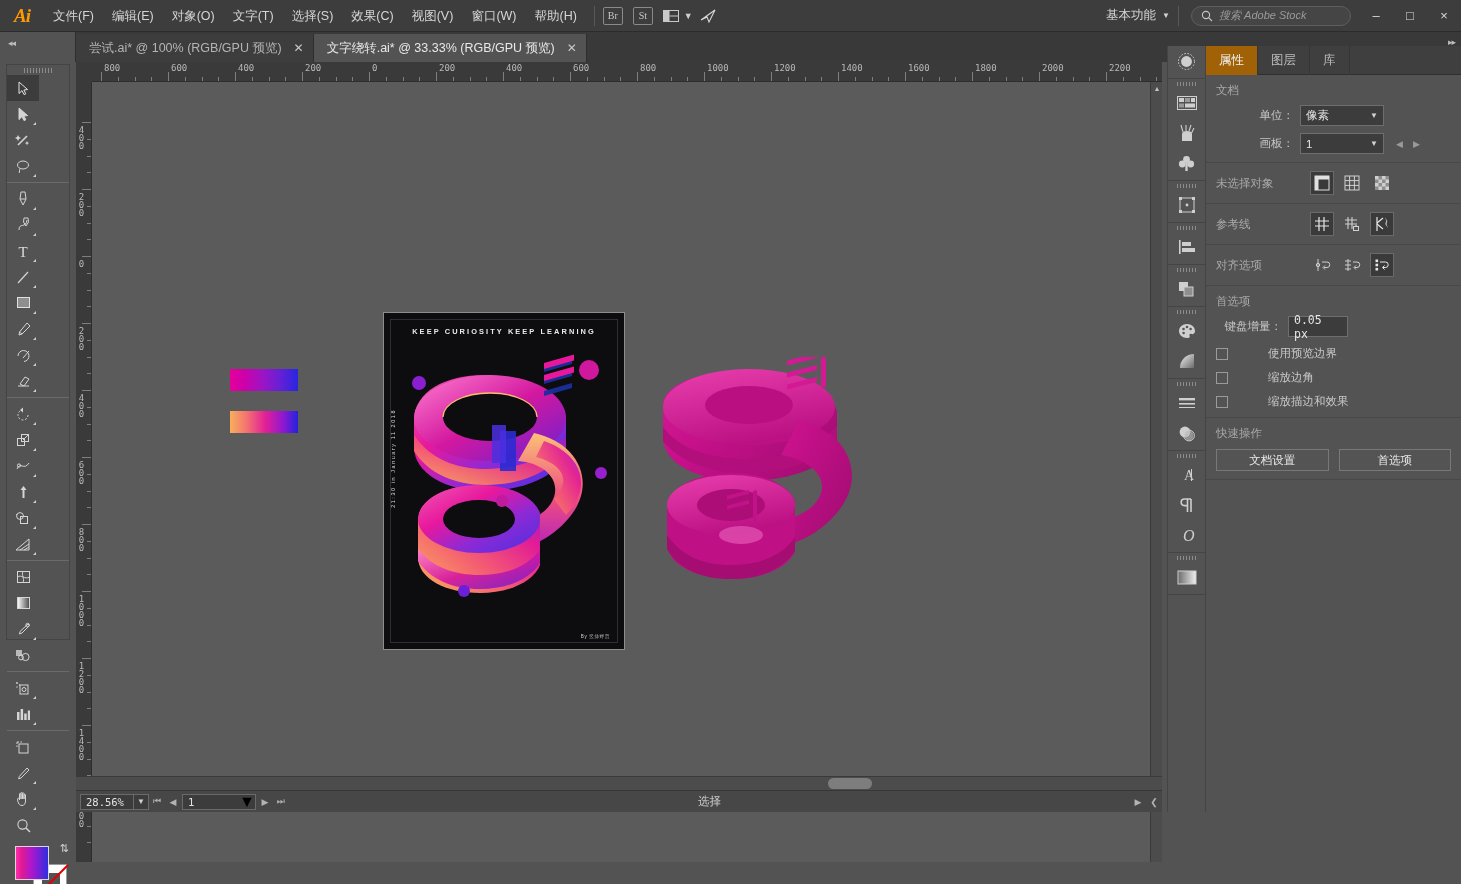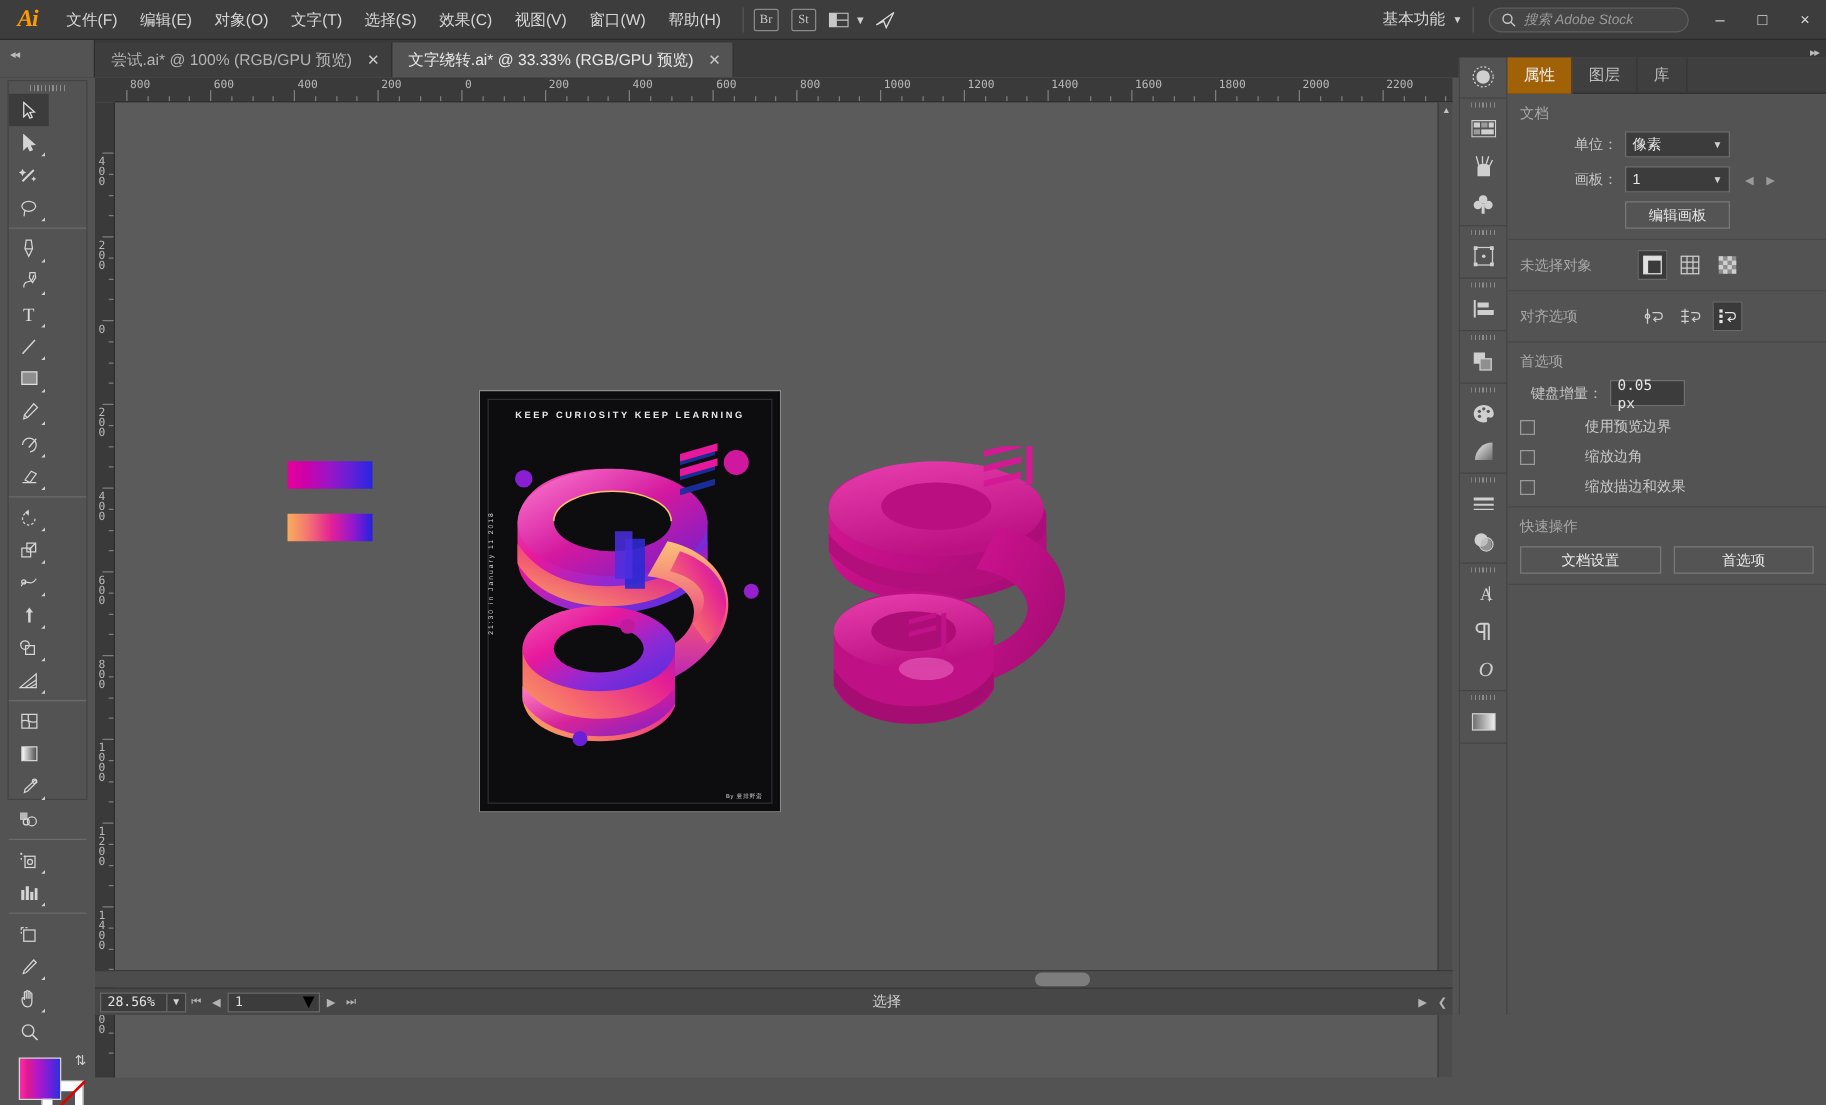--- a/index.html
+++ b/index.html
@@ -1021,24 +1021,20 @@
         <div class="lbl">画板：</div>
         <div class="select">
           <span>1</span>
           <span class="caret">▼</span>
         </div>
         <div class="arrows">
           <span>◀</span>
           <span>▶</span>
         </div>
       </div>
-      <div class="row">
-        <div class="lbl"></div>
-        <div class="btn" style="width:84px;">编辑画板</div>
-      </div>
     </div>
 
     <div class="psec">
       <div class="sec-label-row">
         <div class="psec-title">未选择对象</div>
         <div class="icon-row" style="margin-left:14px;">
           <div class="sqbtn on">
             <svg width="16" height="16" viewBox="0 0 16 16">
                 <rect x="1" y="1" width="14" height="14" fill="none" stroke="#e0e0e0"></rect>
                 <rect x="1" y="1" width="14" height="3.5" fill="#e0e0e0"></rect>
@@ -1063,20 +1059,46 @@
                   <rect x="8" y="8" width="3.5" height="3.5"></rect>
                   <rect x="4.5" y="11.5" width="3.5" height="3.5"></rect>
                   <rect x="11.5" y="11.5" width="3.5" height="3.5"></rect>
                 </g>
               </svg>
           </div>
         </div>
       </div>
     </div>
 
+    <div class="psec">
+      <div class="sec-label-row">
+        <div class="psec-title">参考线</div>
+        <div class="icon-row" style="margin-left:14px;">
+          <div class="sqbtn on">
+            <svg width="16" height="16" viewBox="0 0 16 16">
+                <path d="M5 1 L5 15 M10 1 L10 15 M1 5 L15 5 M1 10 L15 10" stroke="#e6e6e6" stroke-width="1.2"></path>
+              </svg>
+          </div>
+          <div class="sqbtn">
+            <svg width="16" height="16" viewBox="0 0 16 16">
+                <path d="M4 1 L4 13 M8 1 L8 13 M1 4 L13 4 M1 8 L13 8" stroke="#cfcfcf" stroke-width="1.1"></path>
+                <rect x="9.5" y="10.5" width="5" height="4" fill="none" stroke="#cfcfcf"></rect>
+                <path d="M10.8 10.5 A1.3 1.3 0 0 1 13.3 10.5" fill="none" stroke="#cfcfcf"></path>
+              </svg>
+          </div>
+          <div class="sqbtn on">
+            <svg width="16" height="16" viewBox="0 0 16 16">
+                <path d="M3 1 L3 15" stroke="#e6e6e6" stroke-width="1.2"></path>
+                <path d="M3 7 L9 2 M3 8 L9 13" stroke="#e6e6e6" stroke-width="1.2"></path>
+                <path d="M11 1 L13.5 6 L11.5 6 L14 12 L11 7.5 L13 7.5 Z" fill="#e6e6e6"></path>
+              </svg>
+          </div>
+        </div>
+      </div>
+    </div>
 
     <div class="psec">
       <div class="sec-label-row">
         <div class="psec-title">对齐选项</div>
         <div class="icon-row" style="margin-left:14px;">
           <div class="sqbtn">
             <svg width="17" height="16" viewBox="0 0 17 16">
                 <path d="M4 2 L4 14" stroke="#cfcfcf"></path>
                 <circle cx="4" cy="8" r="1.7" fill="none" stroke="#cfcfcf"></circle>
                 <path d="M8 5 L13 5 A2.6 2.6 0 0 1 13 10.5 L10 10.5" stroke="#cfcfcf" fill="none"></path>

